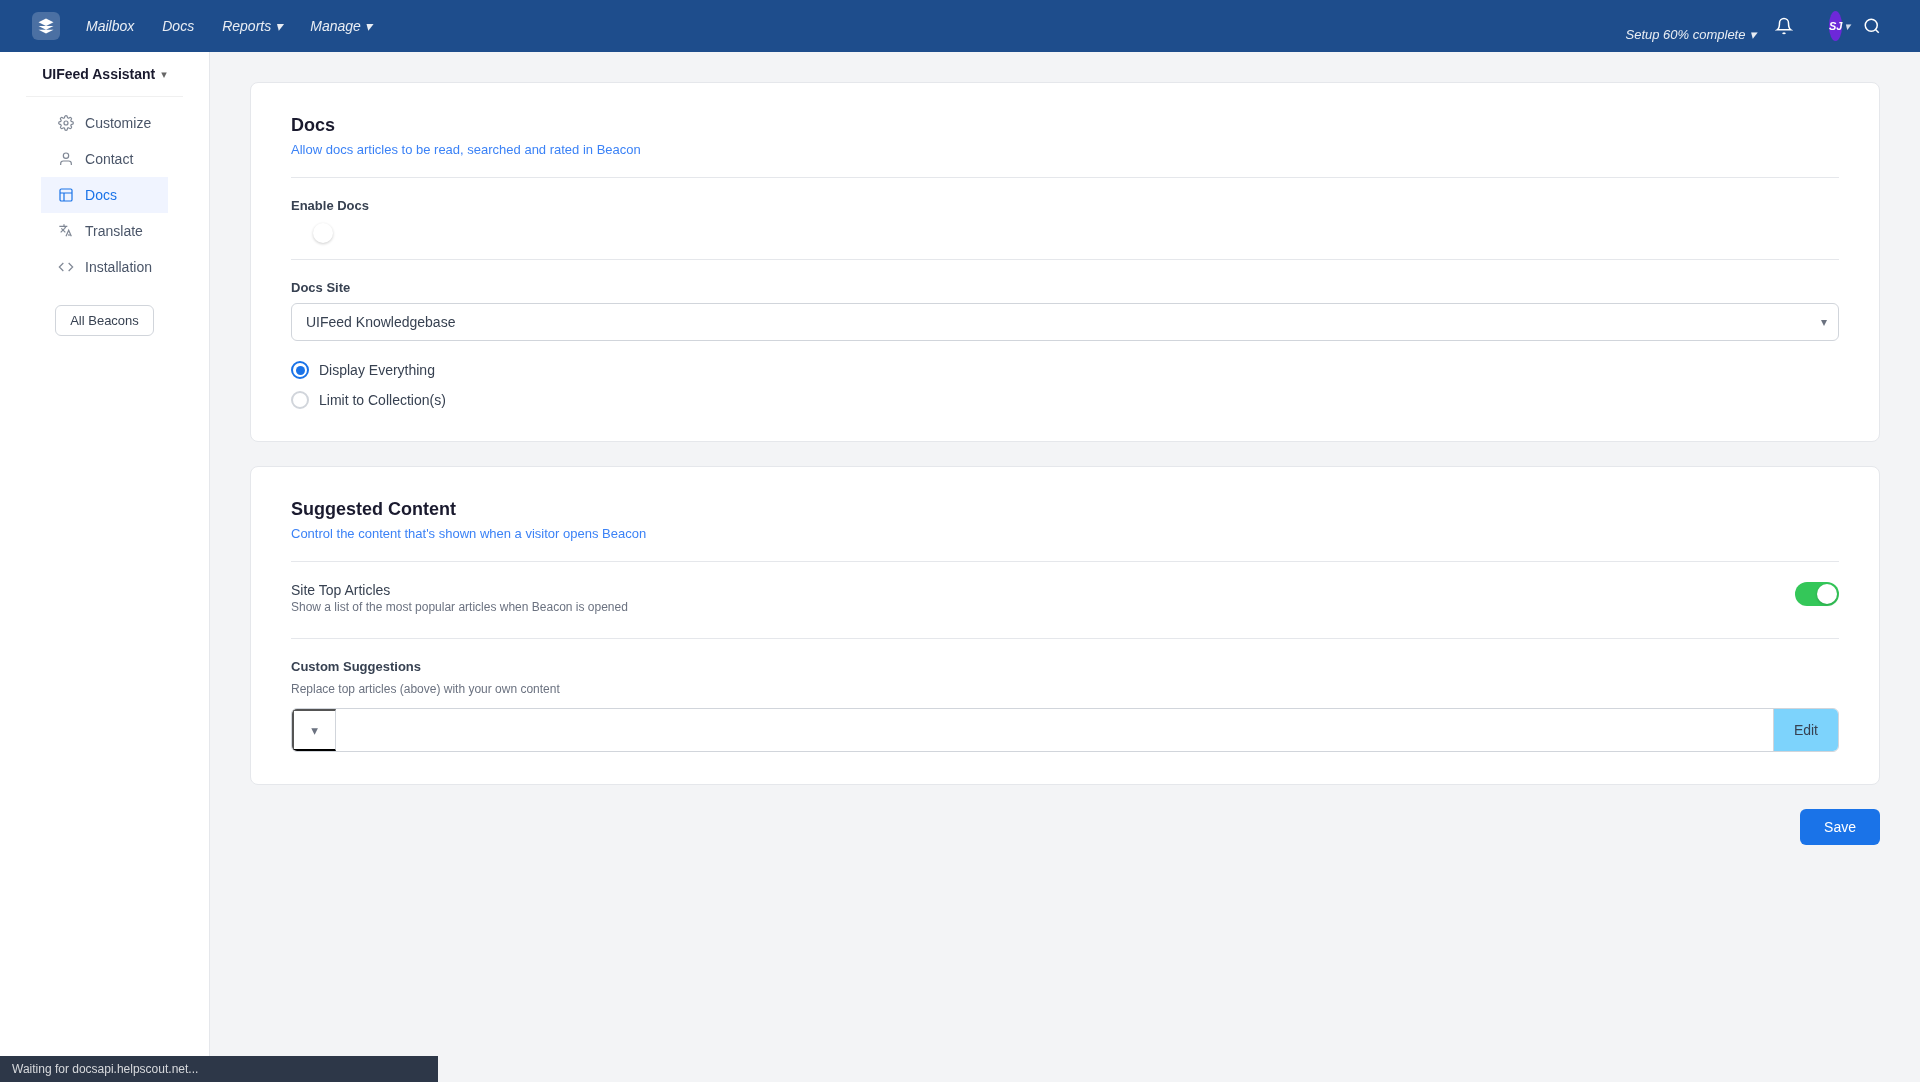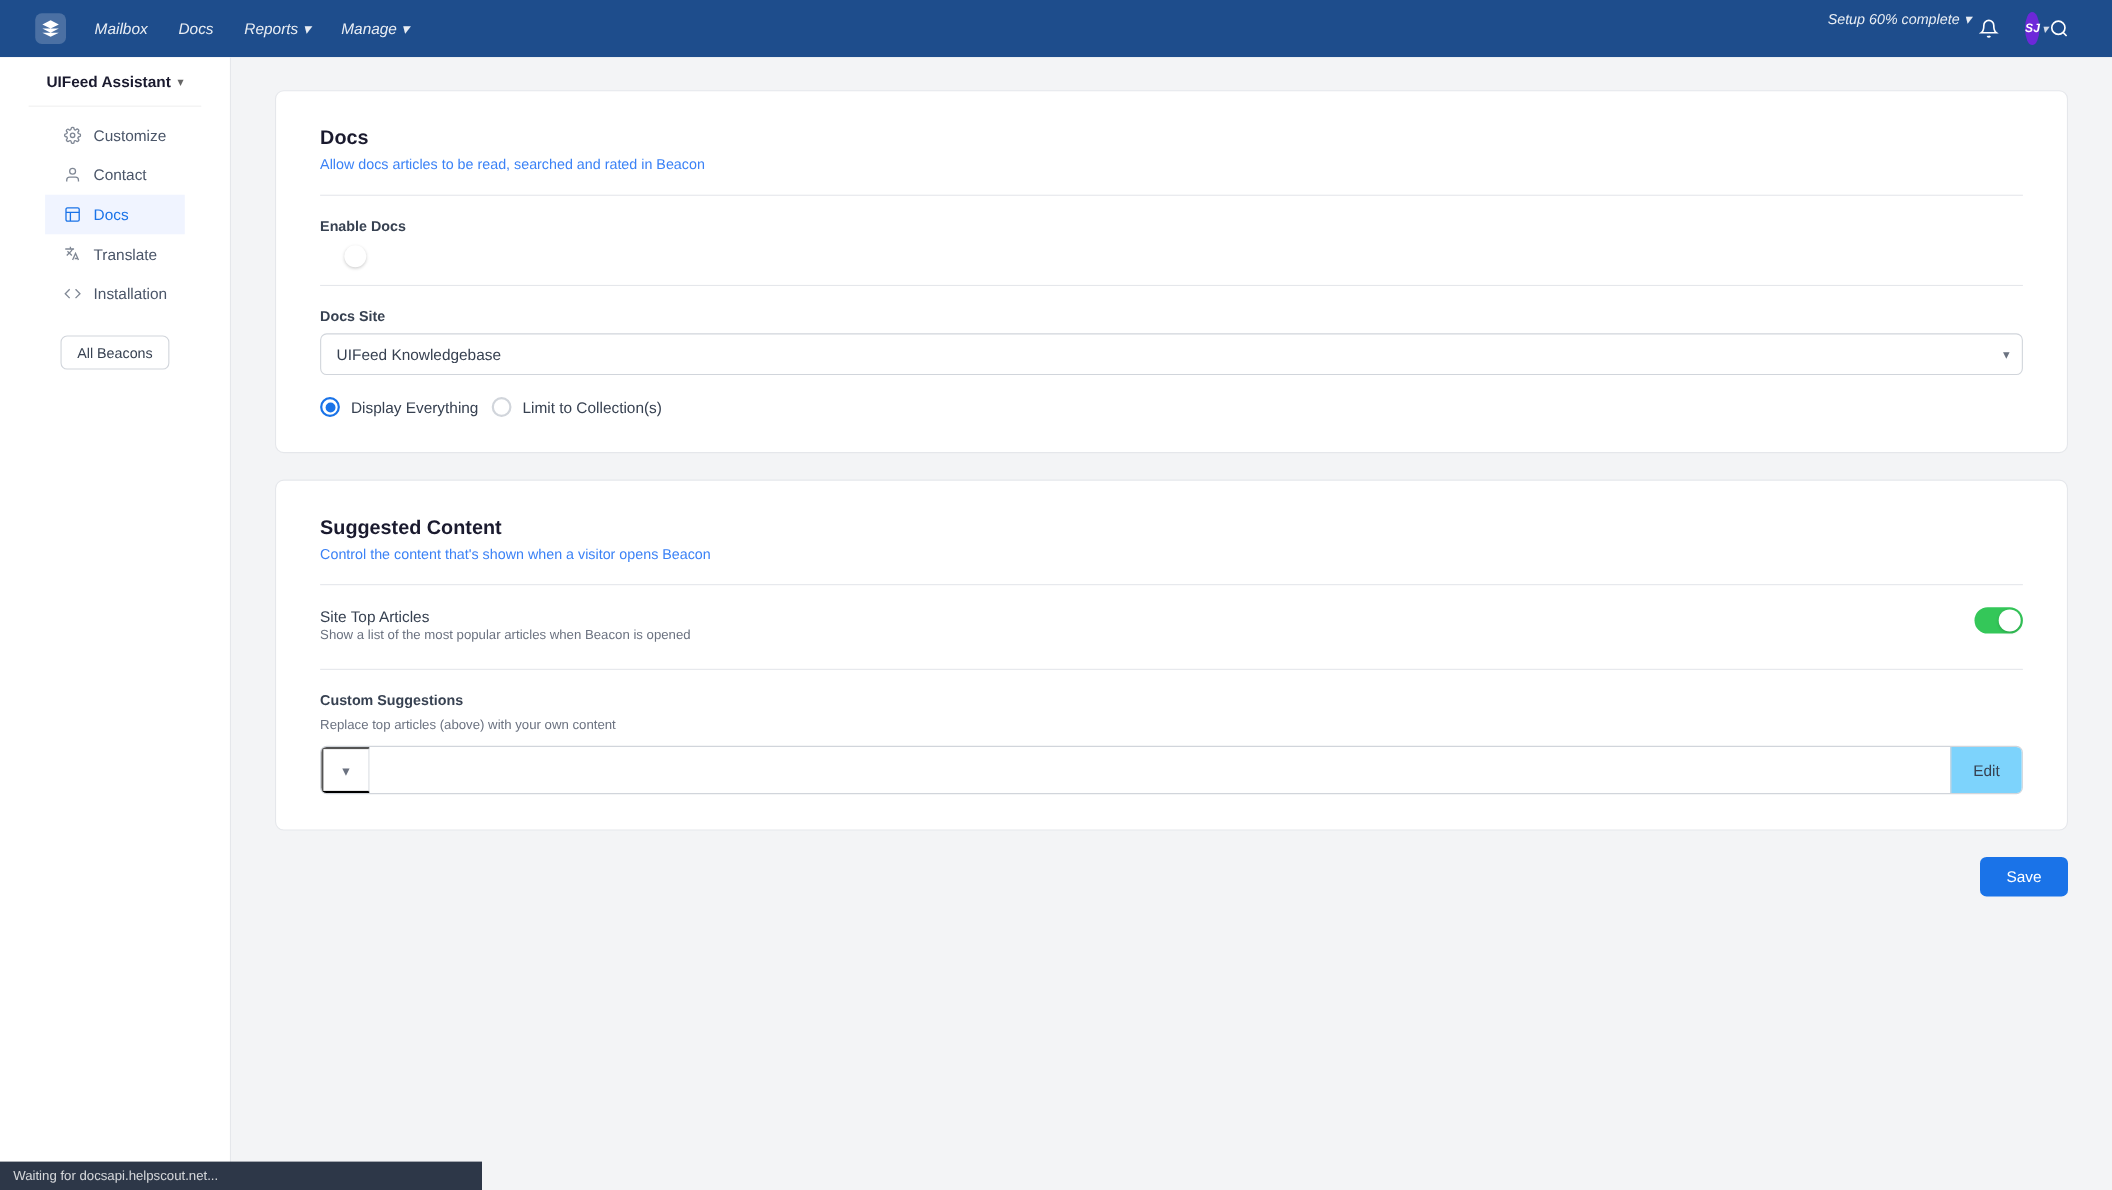--- a/index.html
+++ b/index.html
@@ -16,21 +16,21 @@
       padding: 0 32px;
       color: #fff;
       gap: 8px;
       font-style: italic;
     }
     .topnav { background: #1e4d8c; }
     .topnav-logo { width: 28px; height: 28px; background: rgba(255,255,255,0.2); border-radius: 6px; display: flex; align-items: center; justify-content: center; margin-right: 8px; }
     .topnav-logo svg { width: 18px; height: 18px; fill: white; }
     .topnav-item { color: rgba(255,255,255,0.9); font-size: 14px; padding: 6px 10px; cursor: pointer; border-radius: 4px; display: flex; align-items: center; gap: 4px; }
     .topnav-spacer { flex: 1; }
-    .topnav-right { display: flex; align-items: flex-start; }
+    .topnav-right { display: flex; align-items: flex-end; gap: 12px; }
     .setup-progress { color: rgba(255,255,255,0.9); font-size: 13px; display: flex; align-items: center; gap: 4px; cursor: pointer; }
     .topnav-icon { width: 32px; height: 32px; display: flex; align-items: center; justify-content: center; cursor: pointer; color: rgba(255,255,255,0.9); border-radius: 50%; }
     .avatar { width: 30px; height: 30px; background: #6d28d9; border-radius: 50%; display: flex; align-items: center; justify-content: center; font-size: 11px; font-weight: 600; color: white; cursor: pointer; margin-left: 23px; }
 
     
     .layout { display: flex; height: calc(1082px - 52px); }
 
     
     .sidebar { width: 210px; background: white; border-right: 1px solid #e5e7eb; display: flex; flex-direction: column; padding: 0; align-items: center; }
     .sidebar-header { padding: 14px 16px; display: flex; align-items: center; gap: 6px; cursor: pointer; border-bottom: 1px solid #f0f0f0; }
@@ -59,21 +59,21 @@
     .toggle-track { position: absolute; top: 0; left: 0; right: 0; bottom: 0; background: #34c759; border-radius: 12px; transition: 0.2s; }
     .toggle-thumb { position: absolute; width: 20px; height: 20px; background: white; border-radius: 50%; top: 2px; left: 2px; transition: 0.2s; box-shadow: 0 1px 3px rgba(0,0,0,0.2); }
     .toggle-thumb.on { transform: translateX(20px); }
 
     
     .select-wrapper { position: relative; margin-bottom: 20px; }
     .select-field { width: 100%; padding: 10px 36px 10px 14px; border: 1px solid #d1d5db; border-radius: 6px; font-size: 14px; color: #374151; appearance: none; background: white; cursor: pointer; }
     .select-arrow { position: absolute; right: 12px; top: 50%; transform: translateY(-50%); pointer-events: none; color: #6b7280; font-size: 12px; }
 
     
-    .radio-group { display: flex; gap: 12px; }
+    .radio-group { display: flex; flex-direction: column; gap: 12px; justify-content: center; }
     .radio-item { display: flex; align-items: center; gap: 10px; cursor: pointer; }
     .radio-circle { width: 18px; height: 18px; border-radius: 50%; border: 2px solid #d1d5db; display: flex; align-items: center; justify-content: center; flex-shrink: 0; }
     .radio-circle.selected { border-color: #1a73e8; }
     .radio-dot { width: 9px; height: 9px; border-radius: 50%; background: #1a73e8; }
     .radio-label { font-size: 14px; color: #374151; }
     .field-desc { font-size: 12px; color: #6b7280; margin-top: 2px; }
 
     .show-top-articles-row { display: flex; align-items: flex-start; justify-content: space-between; margin-bottom: 24px; }
     .show-top-articles-text { flex: 1; }
     .show-top-articles-label { font-size: 14px; font-weight: 500; color: #374151; }

